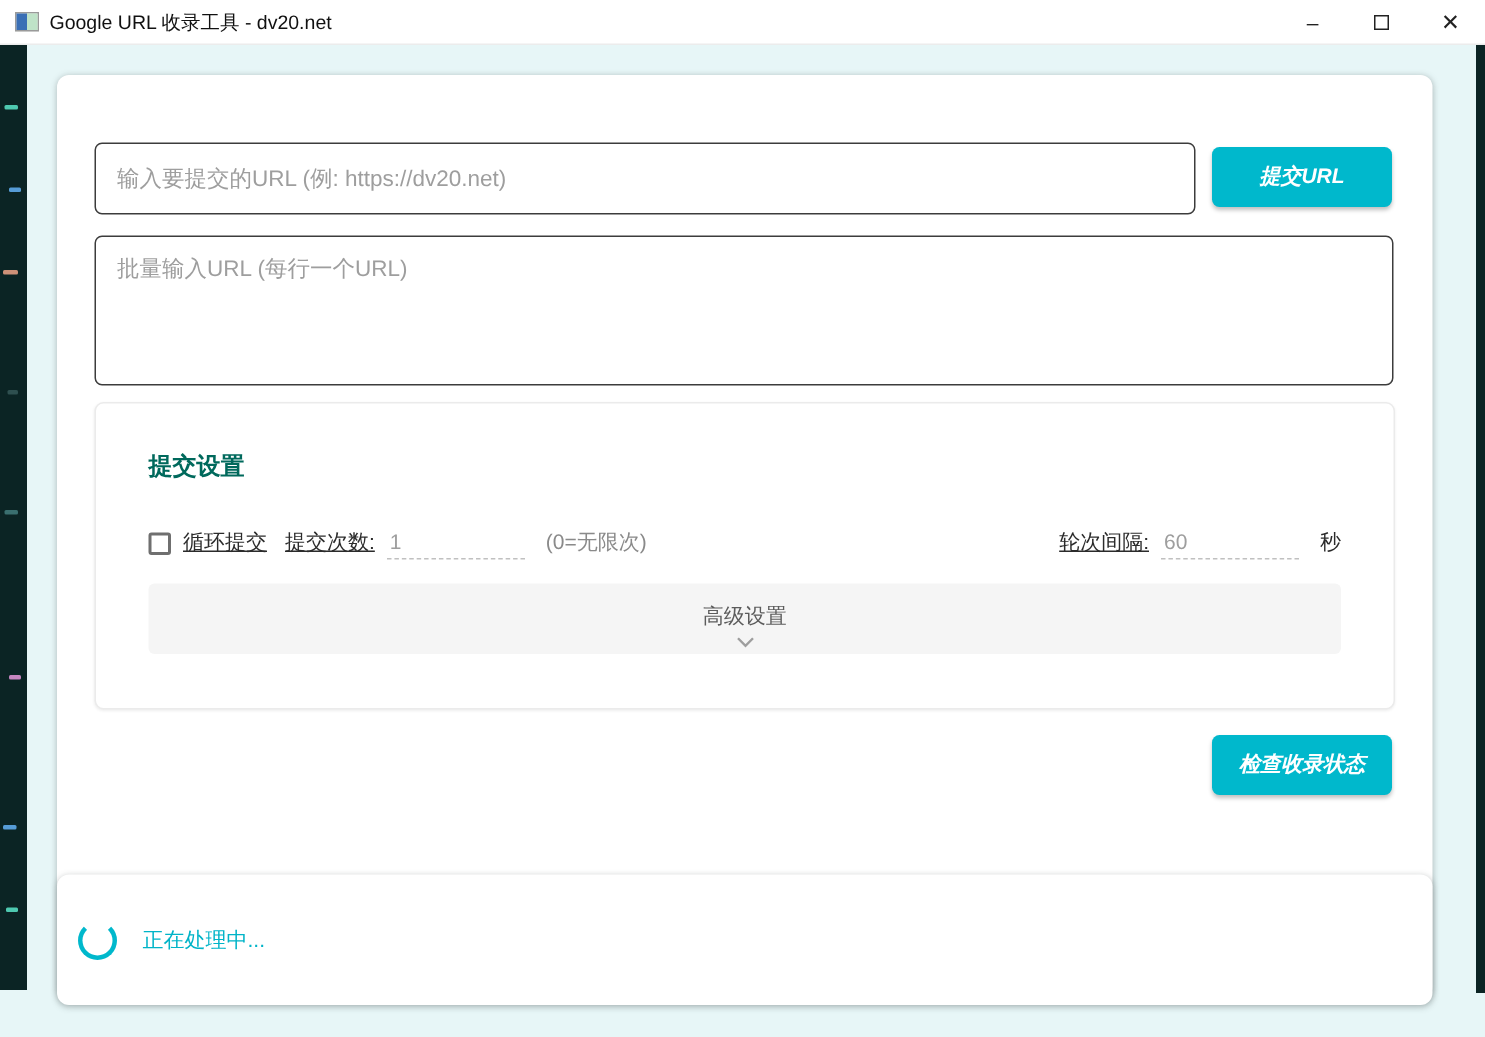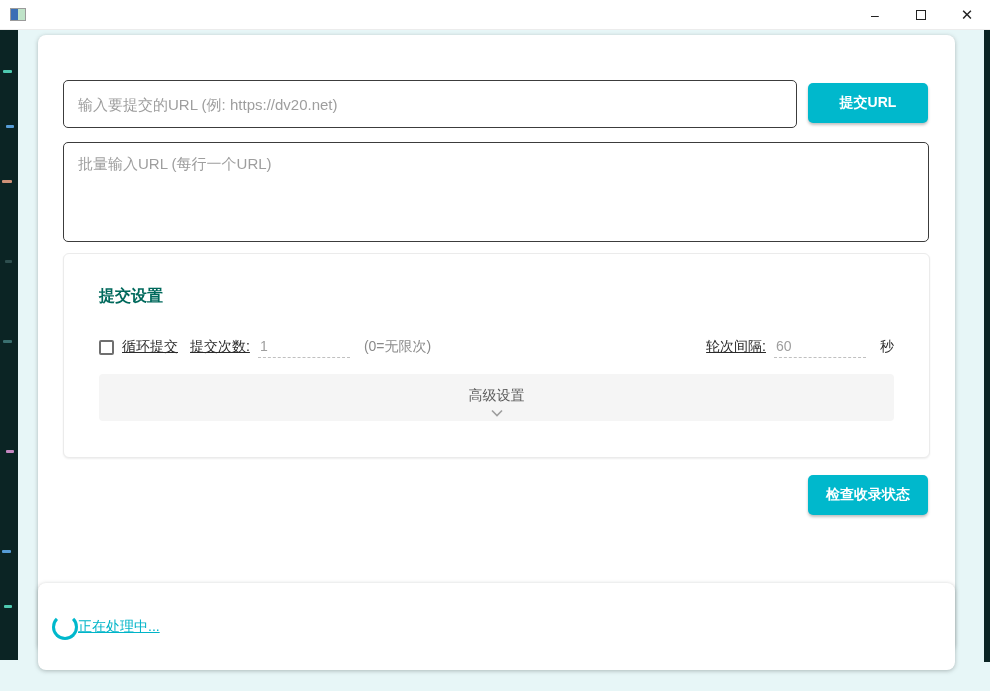--- a/index.html
+++ b/index.html
@@ -37,36 +37,37 @@
   .strip-left  { left:0; top:30px; width:18px; height:630px; }
   .strip-right { left:984px; top:30px; width:6px; height:632px; }
   .fleck { position:absolute; height:3px; border-radius:1px; }
 
   
   .card {
     position:absolute; background:#ffffff; border-radius:8px;
     box-shadow:0 1px 4px rgba(60,70,70,0.35);
     z-index:10;
   }
-  .main-card   { left:38px; top:35px;  width:917px; height:616px; }
+  .main-card   { left:38px; top:50px;  width:917px; height:616px; }
   .status-card { left:38px; top:583px; width:917px; height:87px; display:flex; align-items:center; }
 
   
   .url-input {
     position:absolute; left:25px; top:45px; width:734px; height:48px;
     border:1px solid #3c3c3c; border-radius:5px; padding:0 14px;
     font-size:15px; color:#222; background:#fff; outline:none;
     font-family:"Liberation Sans", sans-serif;
   }
   .url-input::placeholder, .batch-textarea::placeholder { color:#9e9e9e; }
   .btn {
     background:#00b8cc; color:#ffffff; font-weight:bold; font-size:14px;
     border:none; border-radius:5px; cursor:pointer;
     box-shadow:0 2px 3px rgba(0,0,0,0.25);
     font-family:"Liberation Sans", sans-serif;
+    font-style:italic;
   }
   .submit-url-btn { position:absolute; left:770px; top:48px; width:120px; height:40px; }
 
   
   .batch-textarea {
     position:absolute; left:25px; top:107px; width:866px; height:100px;
     border:1px solid #3c3c3c; border-radius:5px; padding:12px 14px;
     font-size:15px; color:#222; resize:none; outline:none;
     font-family:"Liberation Sans", sans-serif;
   }
@@ -117,30 +118,31 @@
   .action-btn { width:120px; height:40px; }
 
   
   .spinner {
     width:26px; height:26px; border-radius:50%;
     border:3px solid #00b8cc; border-top-color:transparent;
     margin-left:14px; flex:0 0 auto;
     animation:spin 1s linear infinite;
   }
   @keyframes spin { to { transform:rotate(360deg); } }
-  .processing-text { font-size:14px; color:#00b4c8;text-decoration:underline; }
+  .processing-text { margin-left:17px; font-size:14px; color:#00b4c8; }
 </style>
 </head>
 <body>
 
 <div class="titlebar">
   <div class="app-icon">
     <div class="ic-l"></div>
       <div class="ic-r"></div>
   </div>
+  <div class="title-text">Google URL 收录工具 - dv20.net</div>
   <div class="win-controls">
     <div class="win-btn">
       <span>–</span>
     </div>
     <div class="win-btn">
       <span class="maximize-shape"></span>
     </div>
     <div class="win-btn">
       <span class="close-glyph">✕</span>
     </div>

